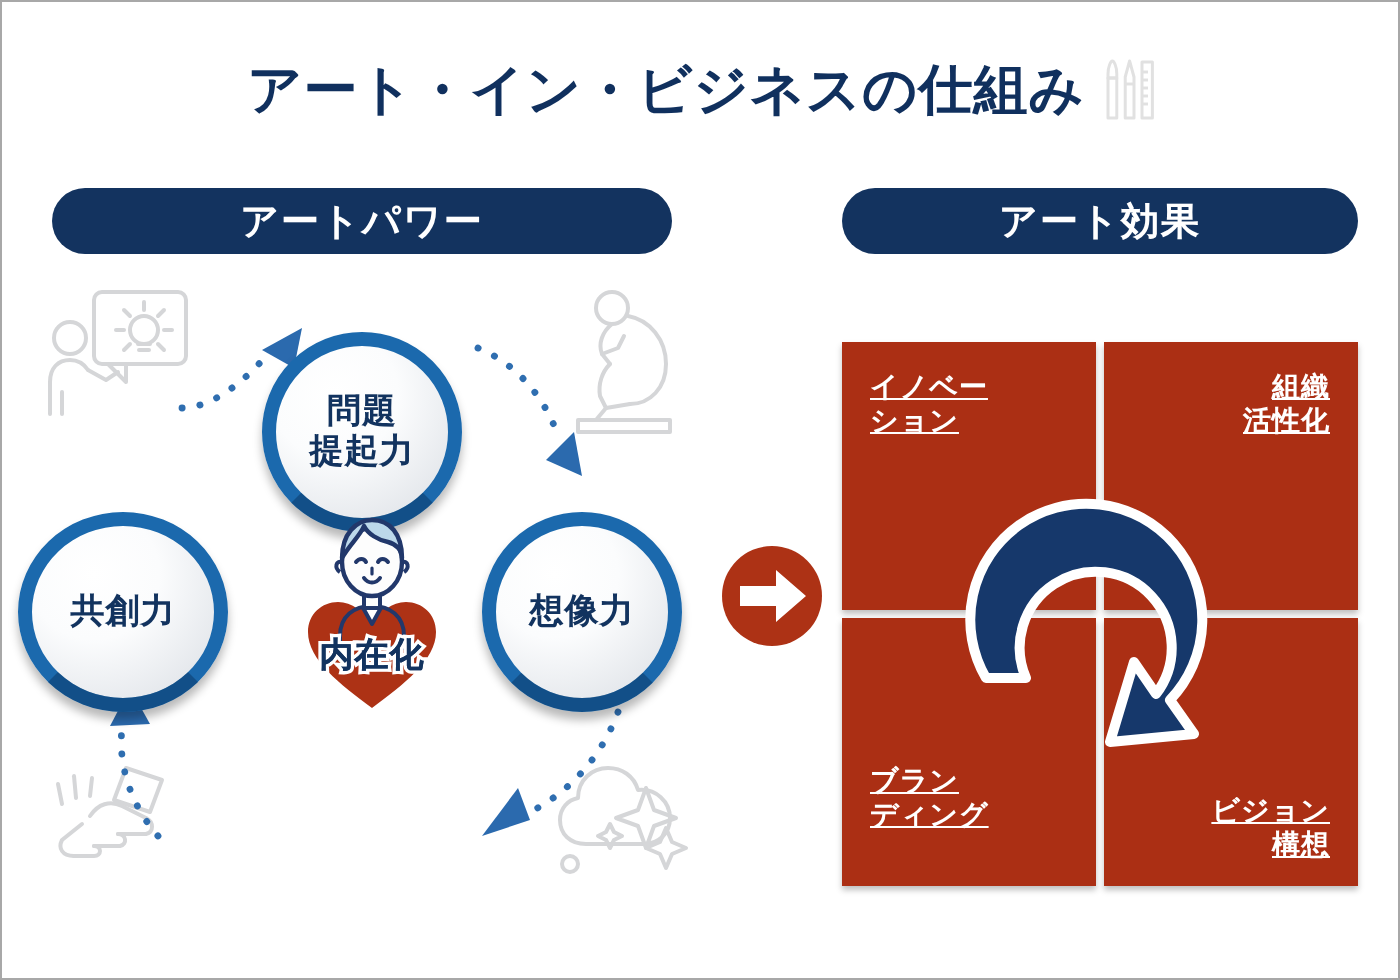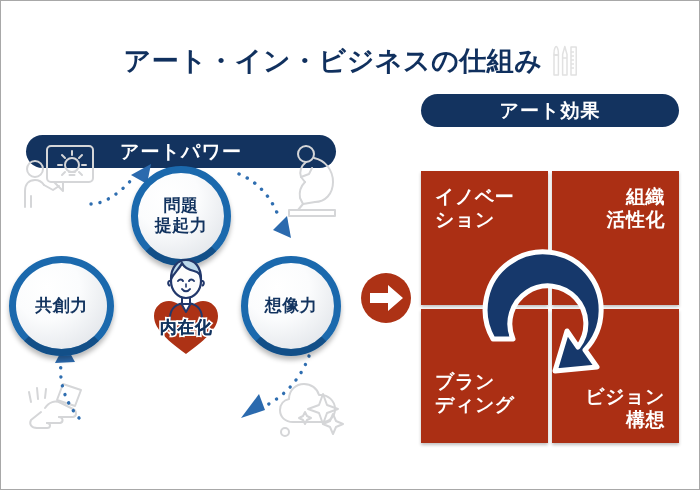--- a/index.html
+++ b/index.html
@@ -24,21 +24,20 @@
   #title-bar {
     position: absolute;
     left: 0;
     top: 22px;
     width: 700px;
     height: 44px;
     display: flex;
     align-items: center;
     justify-content: center;
     gap: 10px;
-    margin-top: 16px;
   }
   #page-title {
     font-size: 27px;
     font-weight: bold;
     color: #10305e;
     letter-spacing: 0.5px;
     white-space: nowrap;
   }
   #art-tools-icon {
     width: 26px;
@@ -56,21 +55,21 @@
     align-items: center;
     justify-content: center;
   }
   .pill-label {
     color: #ffffff;
     font-size: 19px;
     font-weight: bold;
     letter-spacing: 1px;
     white-space: nowrap;
   }
-  #pill-left  { left: 25px;  top: 93px; width: 310px; height: 33px; margin-top: 41px; }
+  #pill-left  { left: 25px;  top: 93px; width: 310px; height: 33px; }
   #pill-right { left: 420px; top: 93px; width: 258px; height: 33px; }
 
   
   #cycle-area {
     position: absolute;
     left: 0;
     top: 135px;
     width: 360px;
     height: 340px;
   }
@@ -201,25 +200,26 @@
     gap: 4px;
   }
   .quad {
     position: relative;
     background: #ab2f14;
     box-shadow: 0 2px 3px rgba(0,0,0,0.25);
   }
   .quad-label {
     position: absolute;
     color: #ffffff;
-    font-size: 19px;
+    font-size: 14px;
     font-weight: bold;
     line-height: 1.22;
     letter-spacing: 0.5px;
     white-space: pre-line;
+    text-decoration: underline;
   }
   #quad-tl .quad-label { left: 14px;  top: 14px;  text-align: left; }
   #quad-tr .quad-label { right: 14px; top: 14px;  text-align: right; }
   #quad-bl .quad-label { left: 14px;  bottom: 27px; text-align: left; }
   #quad-br .quad-label { right: 14px; bottom: 12px; text-align: right; }
 
   #cycle-arrow {
     position: absolute;
     left: 52px;
     top: 62px;

